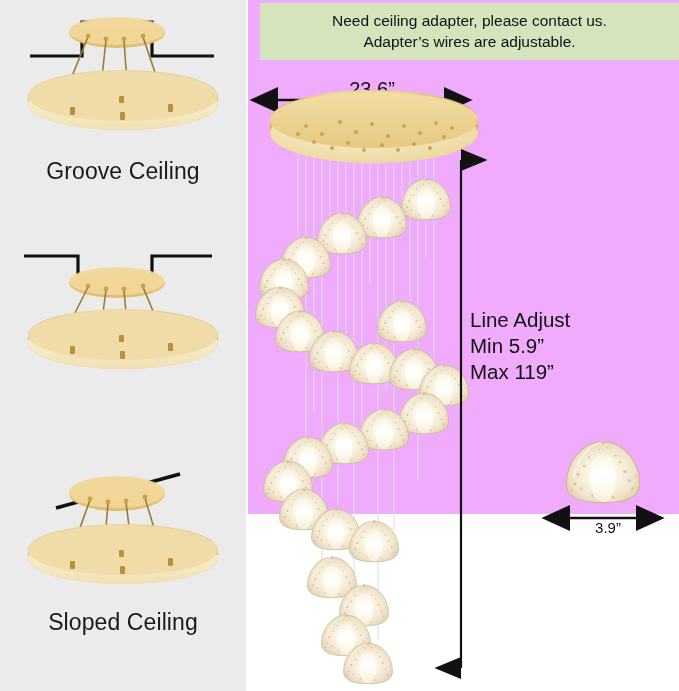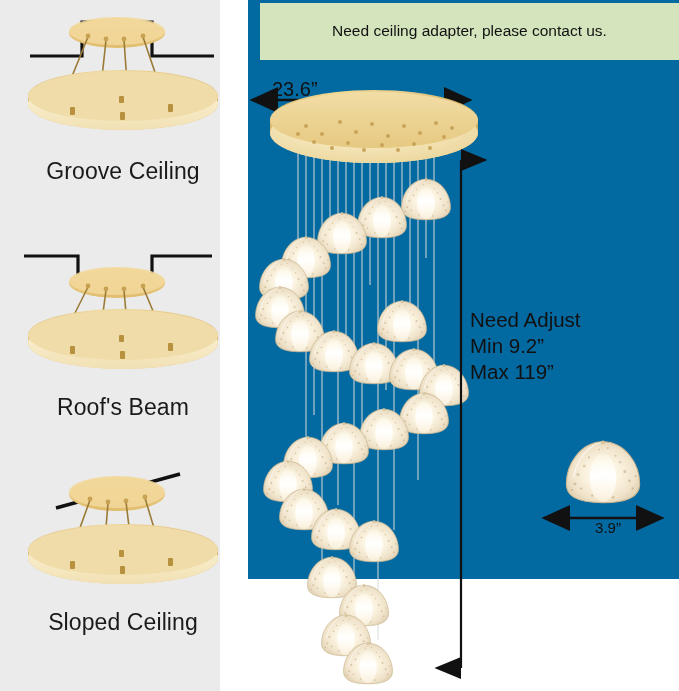--- a/index.html
+++ b/index.html
@@ -7,21 +7,21 @@
     width:679px;height:691px;
     font-family:"Liberation Sans","DejaVu Sans",sans-serif;
     background:#ffffff;
     overflow:hidden;
     position:relative;
   }
   .stage{position:absolute;inset:0;}
 
   
   .left-panel{
-    position:absolute;left:0;top:0;width:220px;height:691px;
+    position:absolute;left:0;top:0;width:246px;height:691px;
     background:#ebebeb;
   }
   .divider{
     position:absolute;left:246px;top:0;width:2px;height:691px;
     background:#ffffff;
   }
   .mount-cell{position:absolute;left:0;width:246px;}
   .cell-1{top:0;height:231px;}
   .cell-2{top:231px;height:230px;}
   .cell-3{top:446px;height:230px;}
@@ -29,32 +29,32 @@
   .mount-art{position:absolute;left:0;top:0;width:246px;height:175px;}
   .mount-label{
     position:absolute;left:0;width:246px;text-align:center;
     font-size:23px;color:#1a1a1a;letter-spacing:.1px;
   }
   .cell-1 .mount-label{top:158px;}
   .cell-2 .mount-label{top:163px;}
   .cell-3 .mount-label{top:163px;}
 
   
-  .right-panel{position:absolute;left:248px;top:0;width:431px;height:579px;background:#0369a1;}
+  .right-panel{position:absolute;left:248px;top:0;width:431px;height:514px;background:#f0abfc;}
 
   .banner{
     position:absolute;left:12px;top:3px;width:419px;height:57px;
     background:#d4e4bd;
     display:flex;flex-direction:column;align-items:center;justify-content:center;
     line-height:1.32;
   }
   .banner span{font-size:15.5px;color:#111;text-align:center;}
 
   .width-label{
-    position:absolute;top:78px;left:24px;width:200px;text-align:left;
+    position:absolute;top:78px;left:24px;width:200px;text-align:center;
     font-size:20px;color:#111;
   }
 
   .dim-text{
     position:absolute;left:222px;top:307px;width:180px;
     font-size:20.5px;color:#111;line-height:1.26;
   }
 
   .shade-width-label{
     position:absolute;left:300px;top:519px;width:120px;text-align:center;
@@ -147,21 +147,20 @@
         <ellipse cx="123" cy="112" rx="95" ry="26" fill="url(#plateG1)"></ellipse>
         <ellipse cx="123" cy="104" rx="95" ry="25" fill="#f0dca9"></ellipse>
 
         <g fill="#b8913f">
           <rect x="70" y="115" width="5" height="8" rx="1"></rect>
           <rect x="120" y="120" width="5" height="8" rx="1"></rect>
           <rect x="168" y="112" width="5" height="8" rx="1"></rect>
           <rect x="119" y="104" width="5" height="7" rx="1"></rect>
         </g>
       </svg>
-      <div class="mount-label">Roof's Beam</div>
     </div>
 
     <div class="mount-cell cell-3">
       <svg class="mount-art" viewBox="0 0 246 175">
 
         <line x1="56" y1="62" x2="180" y2="28" stroke="#111" stroke-width="3.4"></line>
 
         <ellipse cx="117" cy="48" rx="48" ry="17" fill="url(#smallG1)"></ellipse>
         <ellipse cx="117" cy="46" rx="48" ry="16" fill="#f2d89c" opacity=".85"></ellipse>
 
@@ -192,27 +191,28 @@
       <div class="mount-label">Sloped Ceiling</div>
     </div>
   </div>
 
   <div class="divider"></div>
 
   <div class="right-panel">
 
     <div class="banner">
       <span>Need ceiling adapter, please contact us.</span>
+      <span>Adapter’s wires are adjustable.</span>
     </div>
 
     <div class="width-label">23.6”</div>
 
     <div class="dim-text">
-      <div>Need Adjust</div>
-      <div>Min 9.2”</div>
+      <div>Line Adjust</div>
+      <div>Min 5.9”</div>
       <div>Max 119”</div>
     </div>
 
     <div class="shade-width-label">3.9”</div>
 
     <svg style="position:absolute;left:0;top:0;width:431px;height:691px;" viewBox="0 0 431 691">
       <defs>
         <linearGradient id="canopyRim" x1="0" y1="0" x2="1" y2="0">
           <stop offset="0%" stop-color="#d9b76c"></stop>
           <stop offset="30%" stop-color="#f0d794"></stop>

